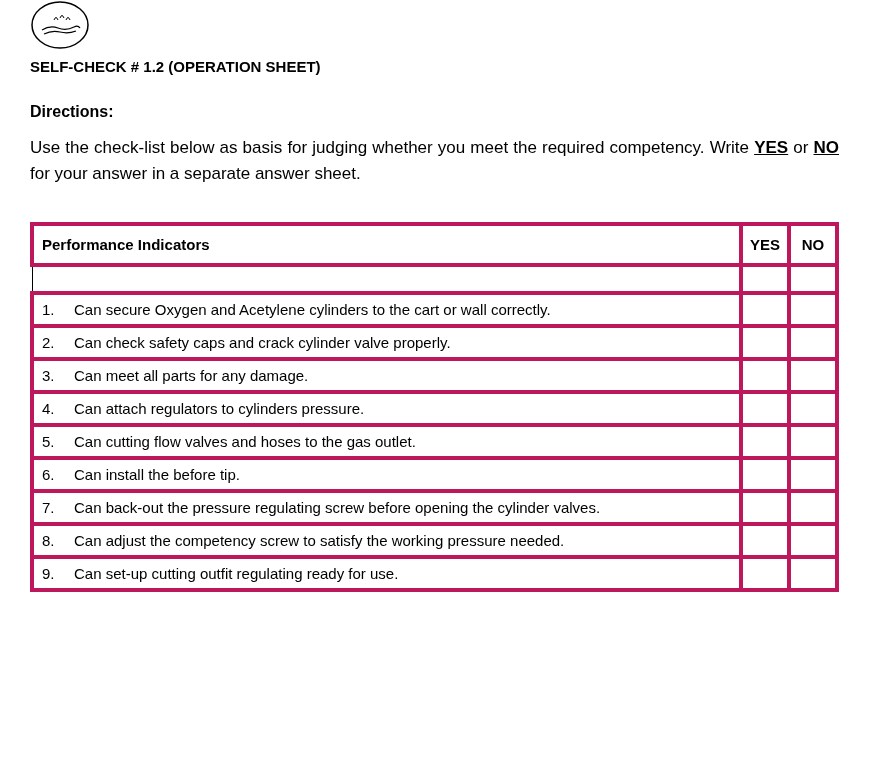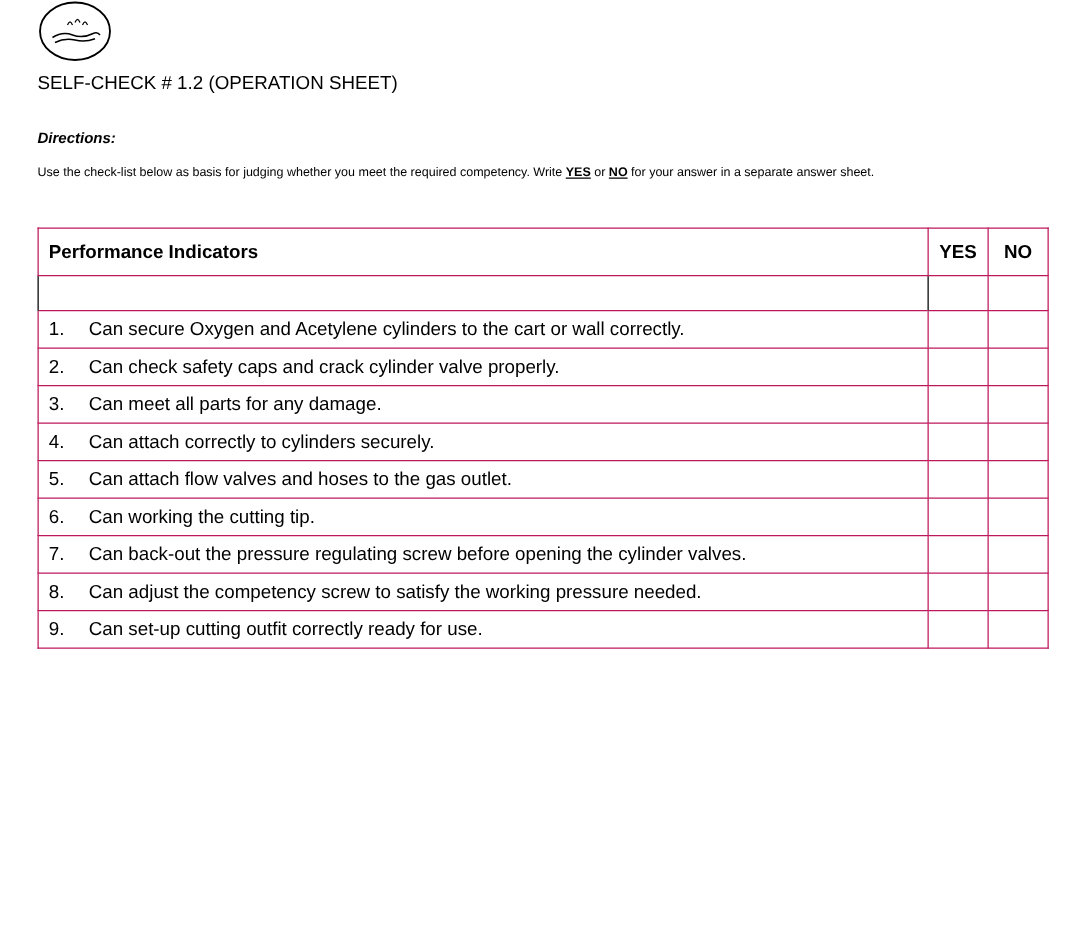--- a/index.html
+++ b/index.html
@@ -10,43 +10,42 @@
       background: #fff;
       width: 869px;
       padding: 0 30px 40px 30px;
     }
     .logo {
       width: 60px;
       height: 50px;
       margin-bottom: 8px;
     }
     .title {
-      font-weight: normal;
+      font-weight: bold;
       font-size: 15px;
       margin-bottom: 28px;
     }
     .directions-label {
       font-weight: bold;
-      font-size: 12px;
+      font-size: 16px;
       margin-bottom: 14px;
-      font-style: italic;
     }
     .directions-text {
-      font-size: 10px;
+      font-size: 17px;
       line-height: 1.5;
       text-align: justify;
       margin-bottom: 36px;
     }
     .u { text-decoration: underline; font-weight: bold; }
     table {
       width: 100%;
       border-collapse: collapse;
     }
     th, td {
-      border: 1px solid #be185d;
+      border: 4px solid #be185d;
       vertical-align: top;
       font-size: 15px;
     }
     th.indicator-col {
       text-align: left;
       font-weight: bold;
       padding: 10px 8px;
       width: auto;
     }
     th.yes-col, th.no-col {
@@ -145,41 +144,41 @@
             <span class="txt">Can meet all parts for any damage.</span>
           </div>
         </td>
         <td class="yn-cell"></td>
         <td class="yn-cell"></td>
       </tr>
       <tr>
         <td class="indicator-cell">
           <div class="row-flex">
             <span class="num">4.</span>
-            <span class="txt">Can attach correctly to cylinders securely.</span>
+            <span class="txt">Can attach regulators to cylinders pressure.</span>
           </div>
         </td>
         <td class="yn-cell"></td>
         <td class="yn-cell"></td>
       </tr>
       <tr>
         <td class="indicator-cell">
           <div class="row-flex">
             <span class="num">5.</span>
-            <span class="txt">Can attach flow valves and hoses to the gas outlet.</span>
+            <span class="txt">Can cutting flow valves and hoses to the gas outlet.</span>
           </div>
         </td>
         <td class="yn-cell"></td>
         <td class="yn-cell"></td>
       </tr>
       <tr>
         <td class="indicator-cell">
           <div class="row-flex">
             <span class="num">6.</span>
-            <span class="txt">Can working the cutting tip.</span>
+            <span class="txt">Can install the before tip.</span>
           </div>
         </td>
         <td class="yn-cell"></td>
         <td class="yn-cell"></td>
       </tr>
       <tr>
         <td class="indicator-cell">
           <div class="row-flex">
             <span class="num">7.</span>
             <span class="txt">Can back-out the pressure regulating screw before opening the cylinder valves.</span>
@@ -195,20 +194,20 @@
             <span class="txt">Can adjust the competency screw to satisfy the working pressure needed.</span>
           </div>
         </td>
         <td class="yn-cell"></td>
         <td class="yn-cell"></td>
       </tr>
       <tr>
         <td class="indicator-cell">
           <div class="row-flex">
             <span class="num">9.</span>
-            <span class="txt">Can set-up cutting outfit correctly ready for use.</span>
+            <span class="txt">Can set-up cutting outfit regulating ready for use.</span>
           </div>
         </td>
         <td class="yn-cell"></td>
         <td class="yn-cell"></td>
       </tr>
     </tbody>
 </table>
 
 </body></html>

